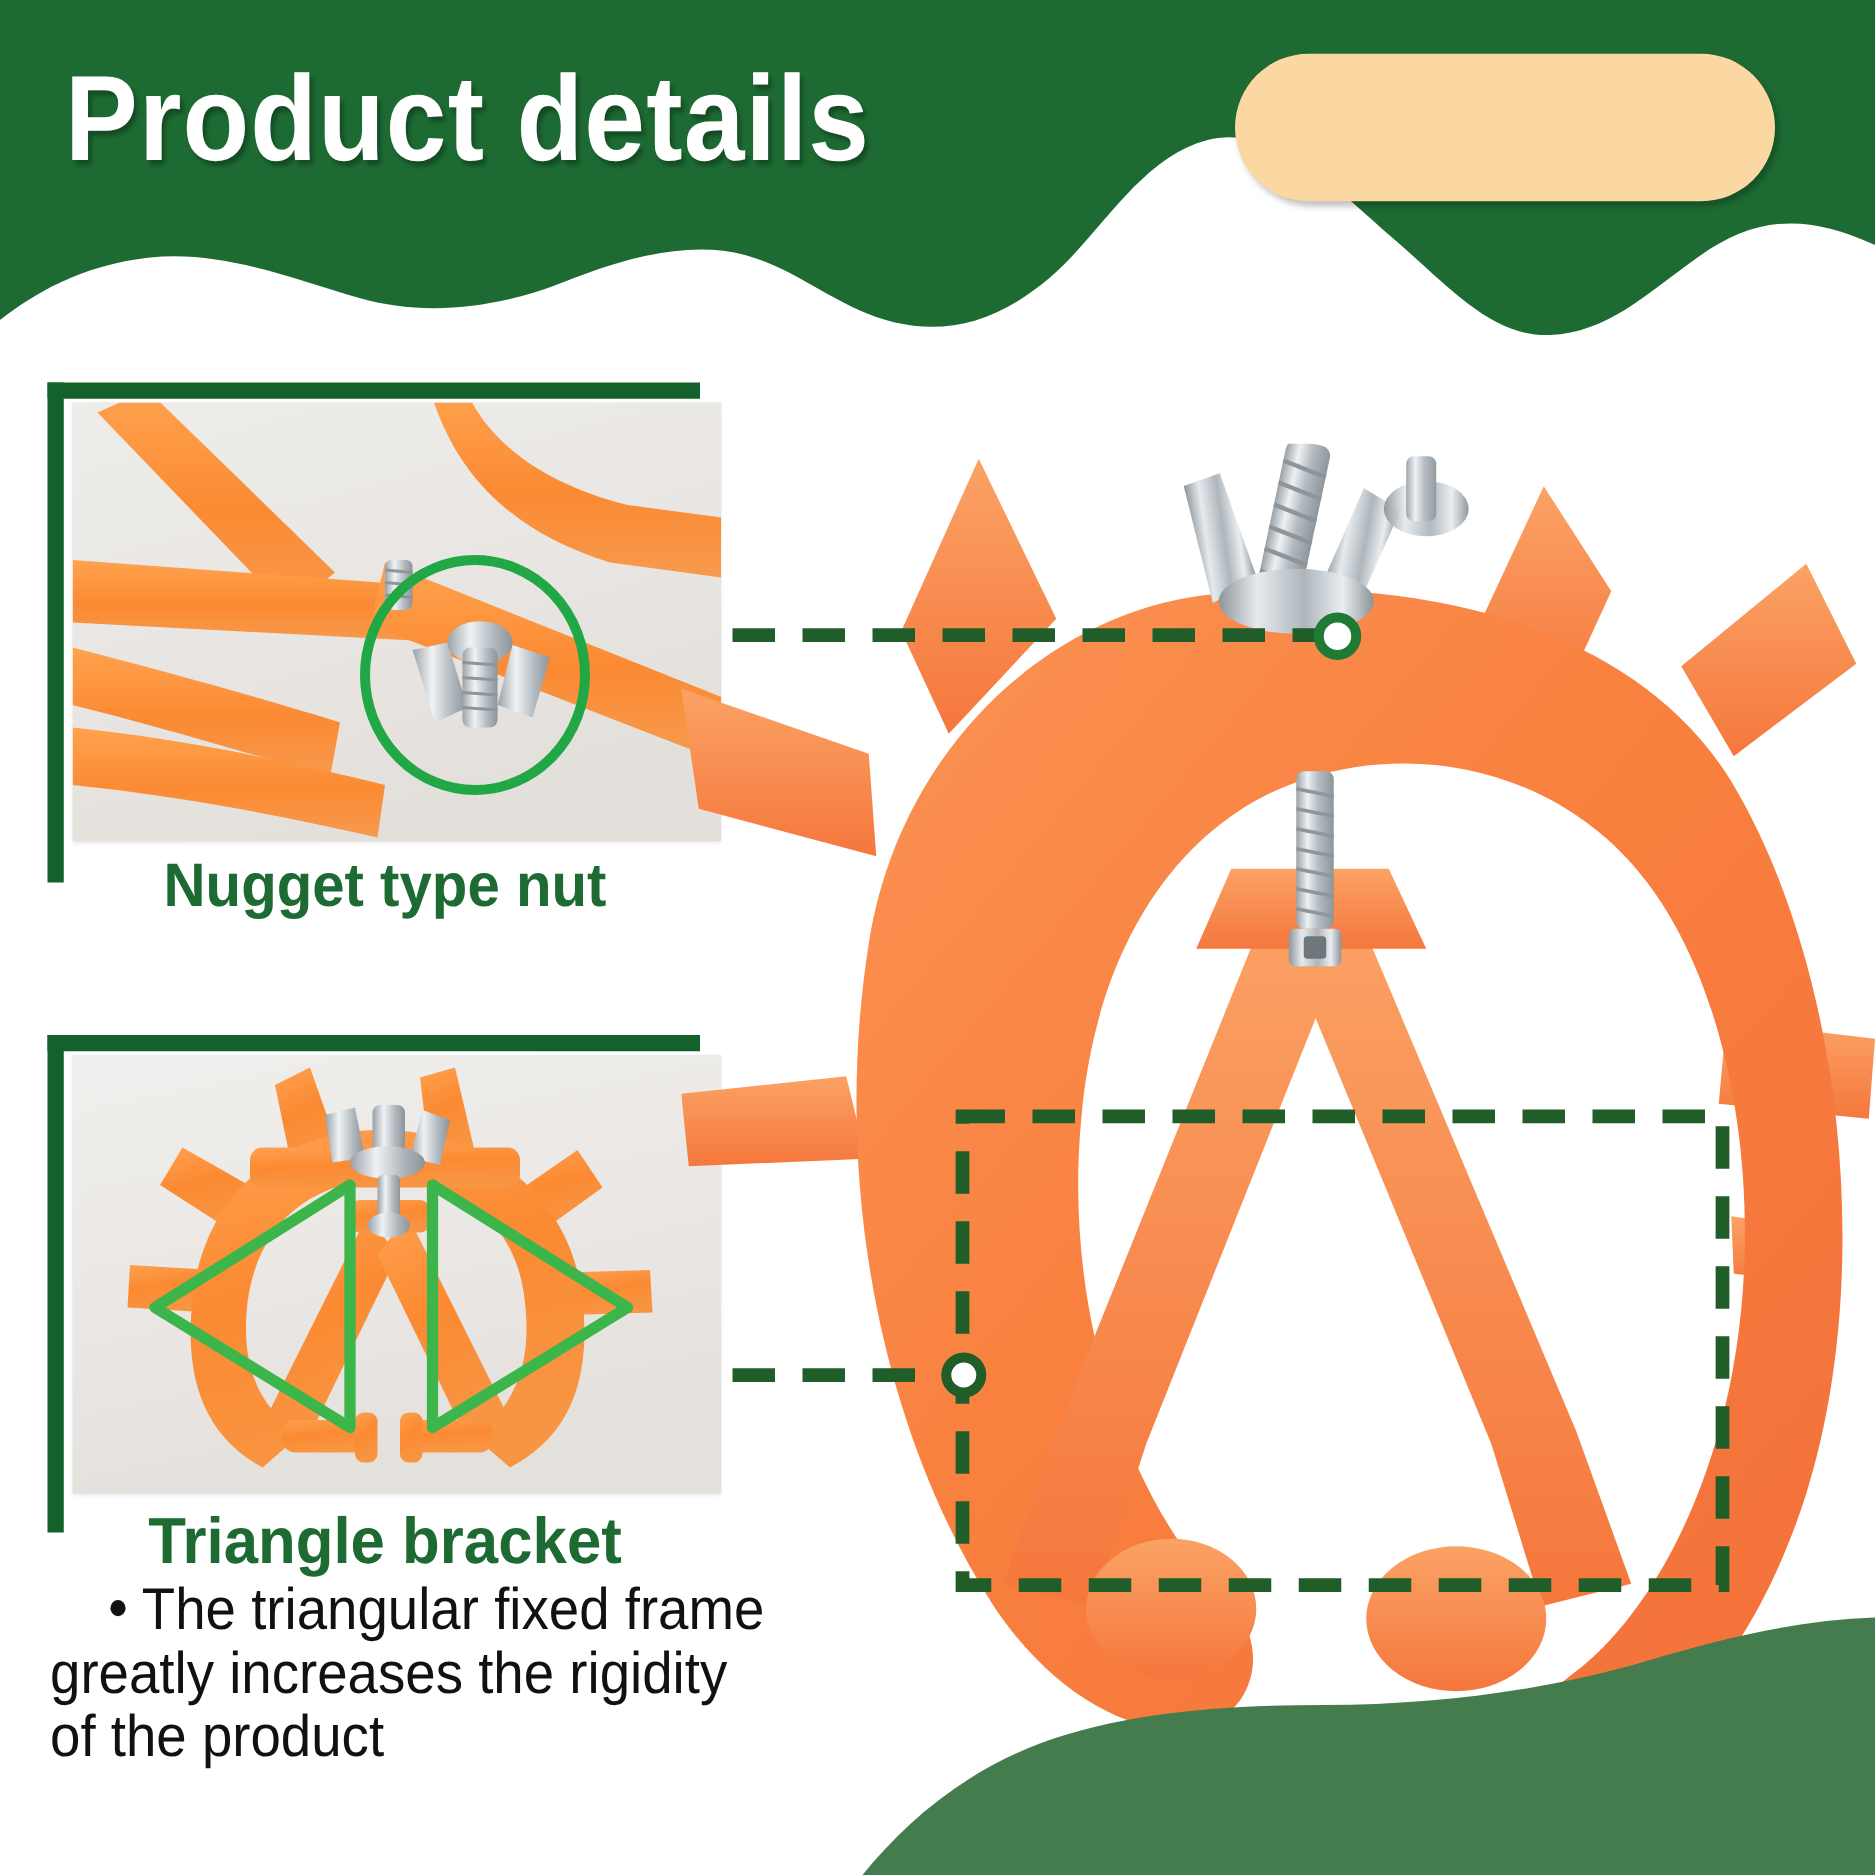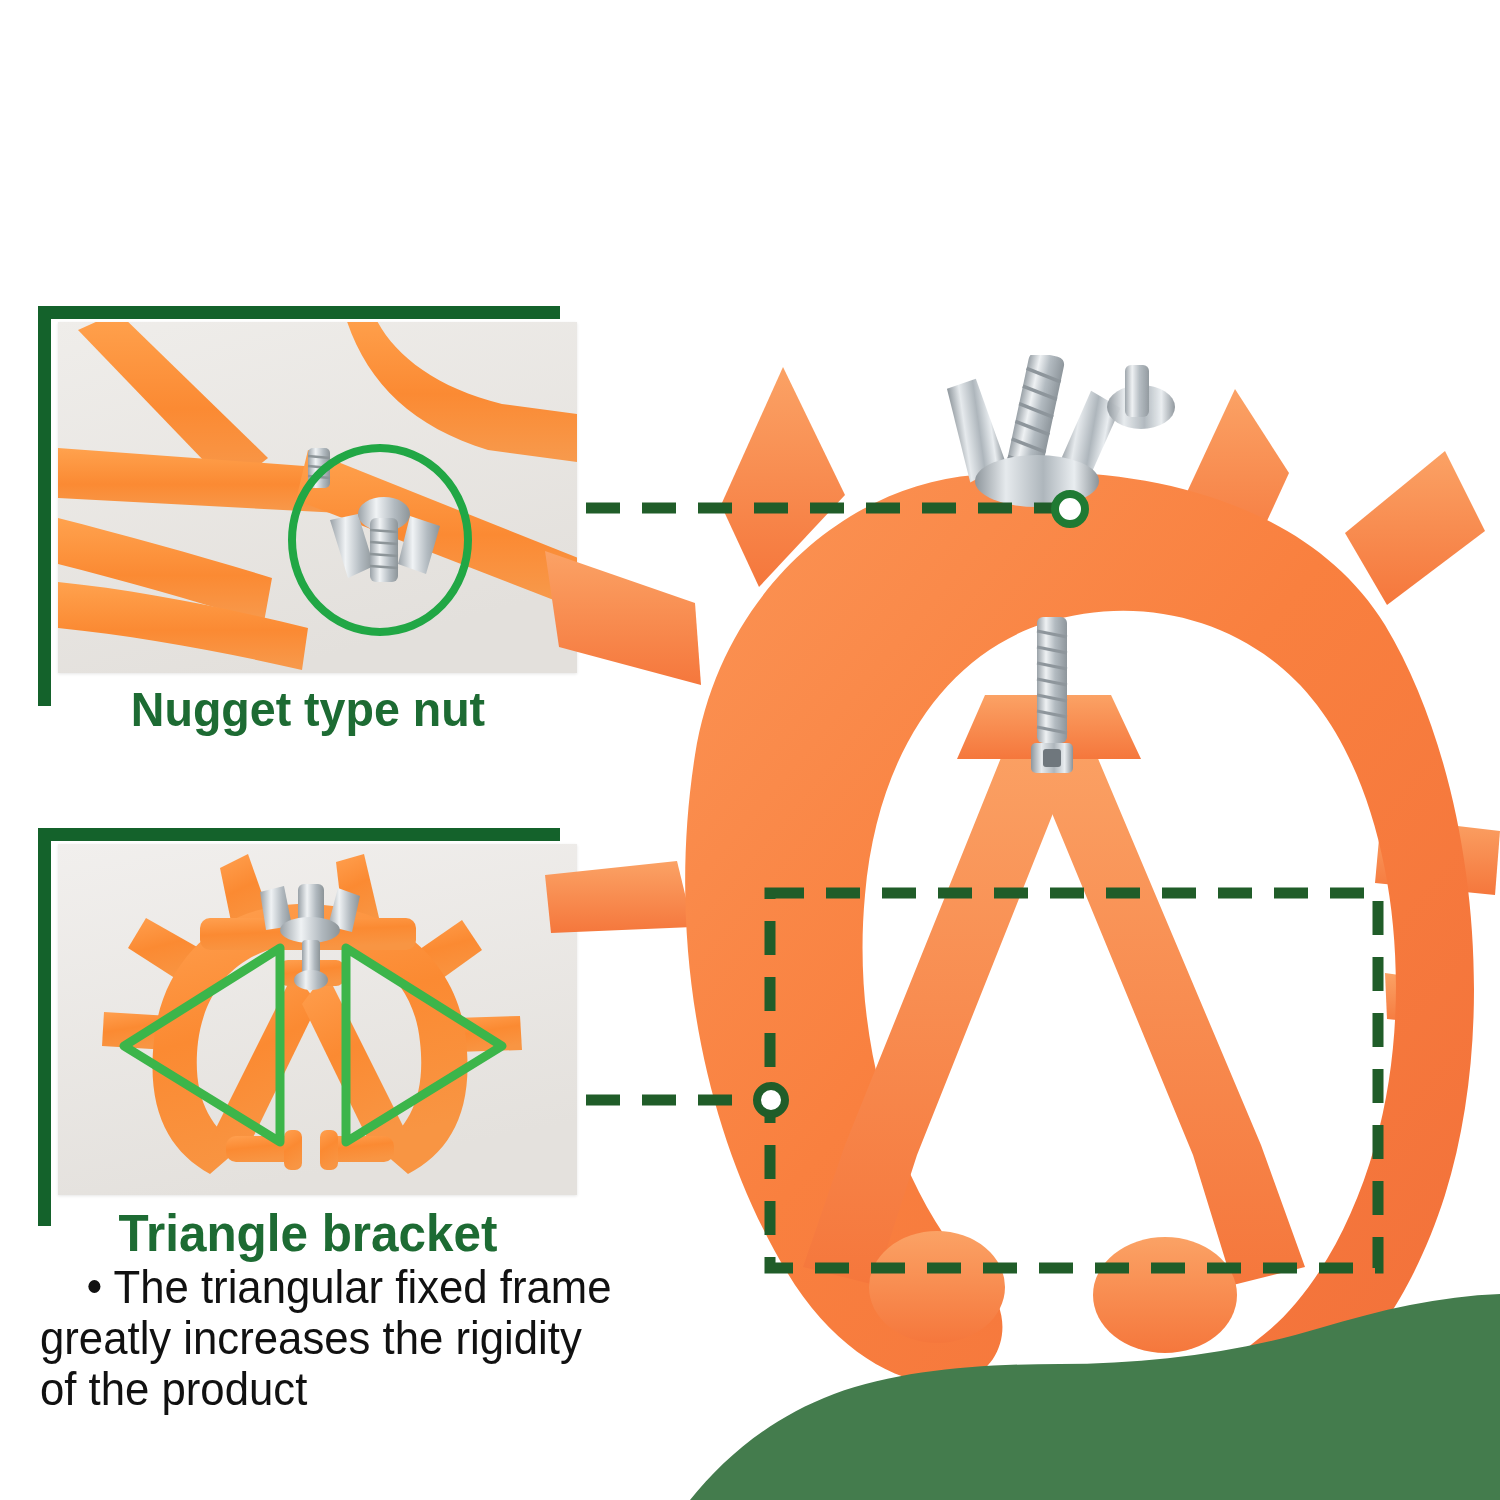--- a/index.html
+++ b/index.html
@@ -221,20 +221,40 @@
         <ellipse cx="492" cy="126" rx="62" ry="26" fill="url(#metalG)"></ellipse>
       </g>
 
       <g opacity="0.95">
         <ellipse cx="596" cy="52" rx="34" ry="22" fill="url(#metalG)"></ellipse>
         <rect x="580" y="10" width="24" height="52" rx="6" fill="url(#metalV)"></rect>
       </g>
     </svg>
   </div>
 
+  <div class="header-band">
+    <svg class="header-svg" width="1500" height="300" viewBox="0 0 1500 300" xmlns="http://www.w3.org/2000/svg">
+      <path d="M0,0 H1500 V196
+               C1440,168 1400,176 1358,206
+               C1316,236 1286,266 1240,268
+               C1194,270 1160,230 1116,192
+               C1072,154 1020,98 966,112
+               C912,126 880,188 840,222
+               C800,256 760,268 716,258
+               C672,248 640,216 596,204
+               C552,192 500,206 450,226
+               C400,246 340,254 286,238
+               C232,222 176,200 120,206
+               C64,212 26,236 0,256 Z" fill="#1d6b33"></path>
+    </svg>
+    <div class="title-pill">
+      <span></span>
+    </div>
+    <div class="page-title">Product  details</div>
+  </div>
 
   <div class="panel" id="panel-nugget">
     <div class="panel-frame"></div>
     <div class="panel-photo">
       <svg width="519" height="351" viewBox="0 0 519 351" xmlns="http://www.w3.org/2000/svg">
         <defs>
           <linearGradient id="p1bg" x1="0" y1="0" x2="0.4" y2="1">
             <stop offset="0%" stop-color="#efedea"></stop>
             <stop offset="100%" stop-color="#e3e0dc"></stop>
           </linearGradient>

